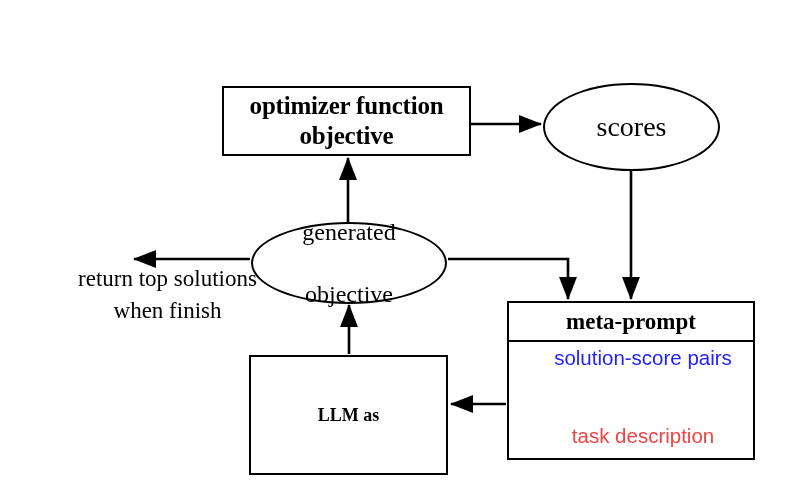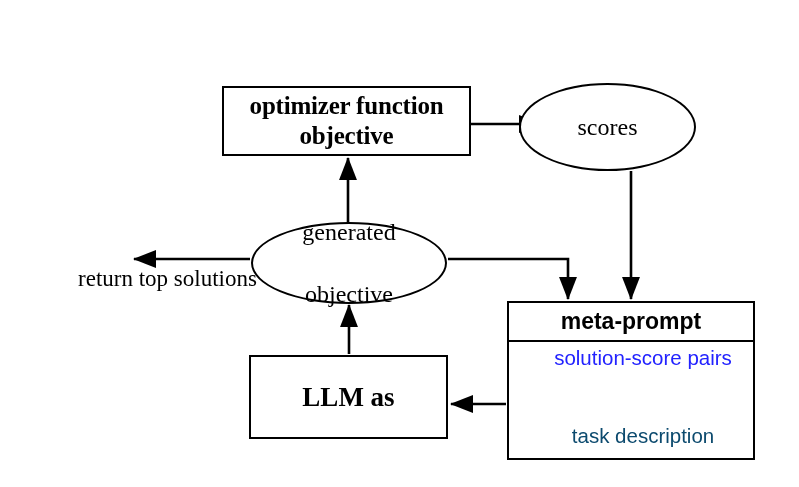--- a/index.html
+++ b/index.html
@@ -38,21 +38,21 @@
   }
   .serif-bold {
     font-family: "Liberation Serif", "DejaVu Serif", serif;
     font-weight: bold;
   }
   .serif-reg {
     font-family: "Liberation Serif", "DejaVu Serif", serif;
     font-weight: normal;
   }
   .sans-bold {
-    font-family: Liberation Sans, sans-serif;
+    font-family: Liberation Serif, serif;
     font-weight: bold;
   }
   .sans-reg {
     font-family: "Liberation Sans", "DejaVu Sans", sans-serif;
     font-weight: normal;
   }
 
   
   #obj-box {
     left: 222px;
@@ -62,22 +62,22 @@
     font-size: 25px;
     line-height: 30px;
     letter-spacing: -0.2px;
   }
 
   
   #llm-box {
     left: 249px;
     top: 355px;
     width: 199px;
-    height: 84px;
-    font-size: 27px;
+    height: 120px;
+    font-size: 18px;
     line-height: 35px;
   }
 
   
   #meta-box {
     left: 507px;
     top: 301px;
     width: 248px;
     height: 159px;
     padding: 0;
@@ -109,25 +109,25 @@
     line-height: 24px;
     white-space: nowrap;
   }
 
   
   .ellipse {
     border: 2.5px solid #000000;
     border-radius: 50%;
   }
   #scores-ellipse {
-    left: 519px;
+    left: 543px;
     top: 83px;
     width: 177px;
     height: 88px;
-    font-size: 24px;
+    font-size: 28px;
   }
   #gen-ellipse {
     left: 251px;
     top: 222px;
     width: 196px;
     height: 82px;
     font-size: 24px;
     line-height: 30px;
     gap: 32px;
   }
@@ -194,27 +194,28 @@
     <div>scores</div>
   </div>
 
   <div class="node ellipse serif-reg" id="gen-ellipse">
     <div>generated</div>
     <div>objective</div>
   </div>
 
   <div class="node serif-reg" id="return-label">
     <div>return top solutions</div>
+    <div>when finish</div>
   </div>
 
   <div class="node boxnode serif-bold" id="llm-box">
     <div>LLM as</div>
   </div>
 
   <div class="node boxnode" id="meta-box">
     <div id="meta-header" class="sans-bold">meta-prompt</div>
     <div id="meta-body">
       <div class="meta-line sans-reg" style="color:#2222ff;">solution-score pairs</div>
-      <div class="meta-line sans-reg" style="color:#0c4a6e;">task description</div>
+      <div class="meta-line sans-reg" style="color:#ef4444;">task description</div>
     </div>
   </div>
 
 </div>
 
 </body></html>

